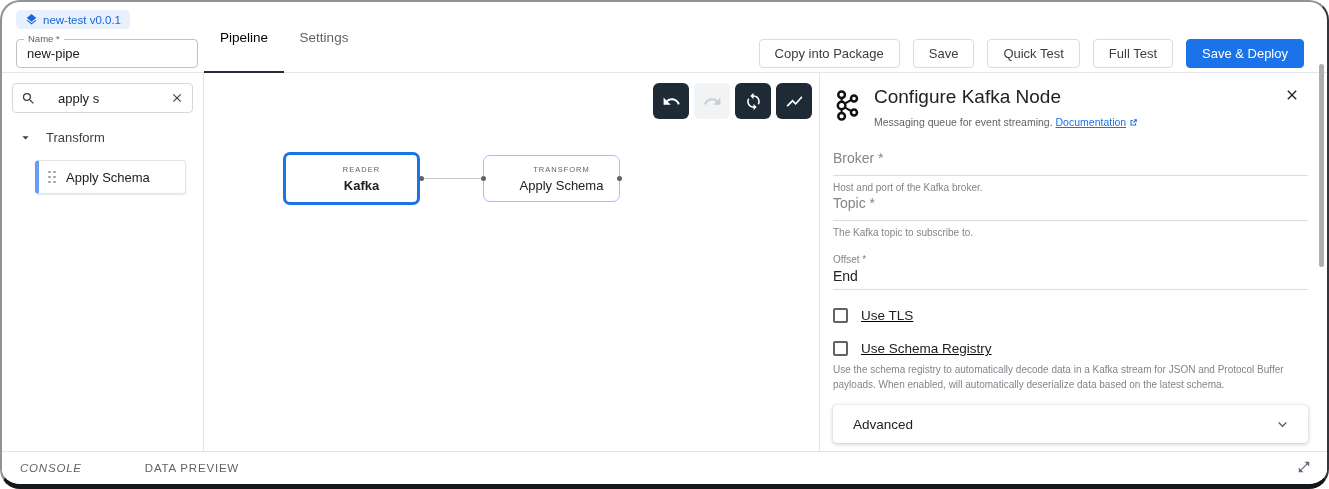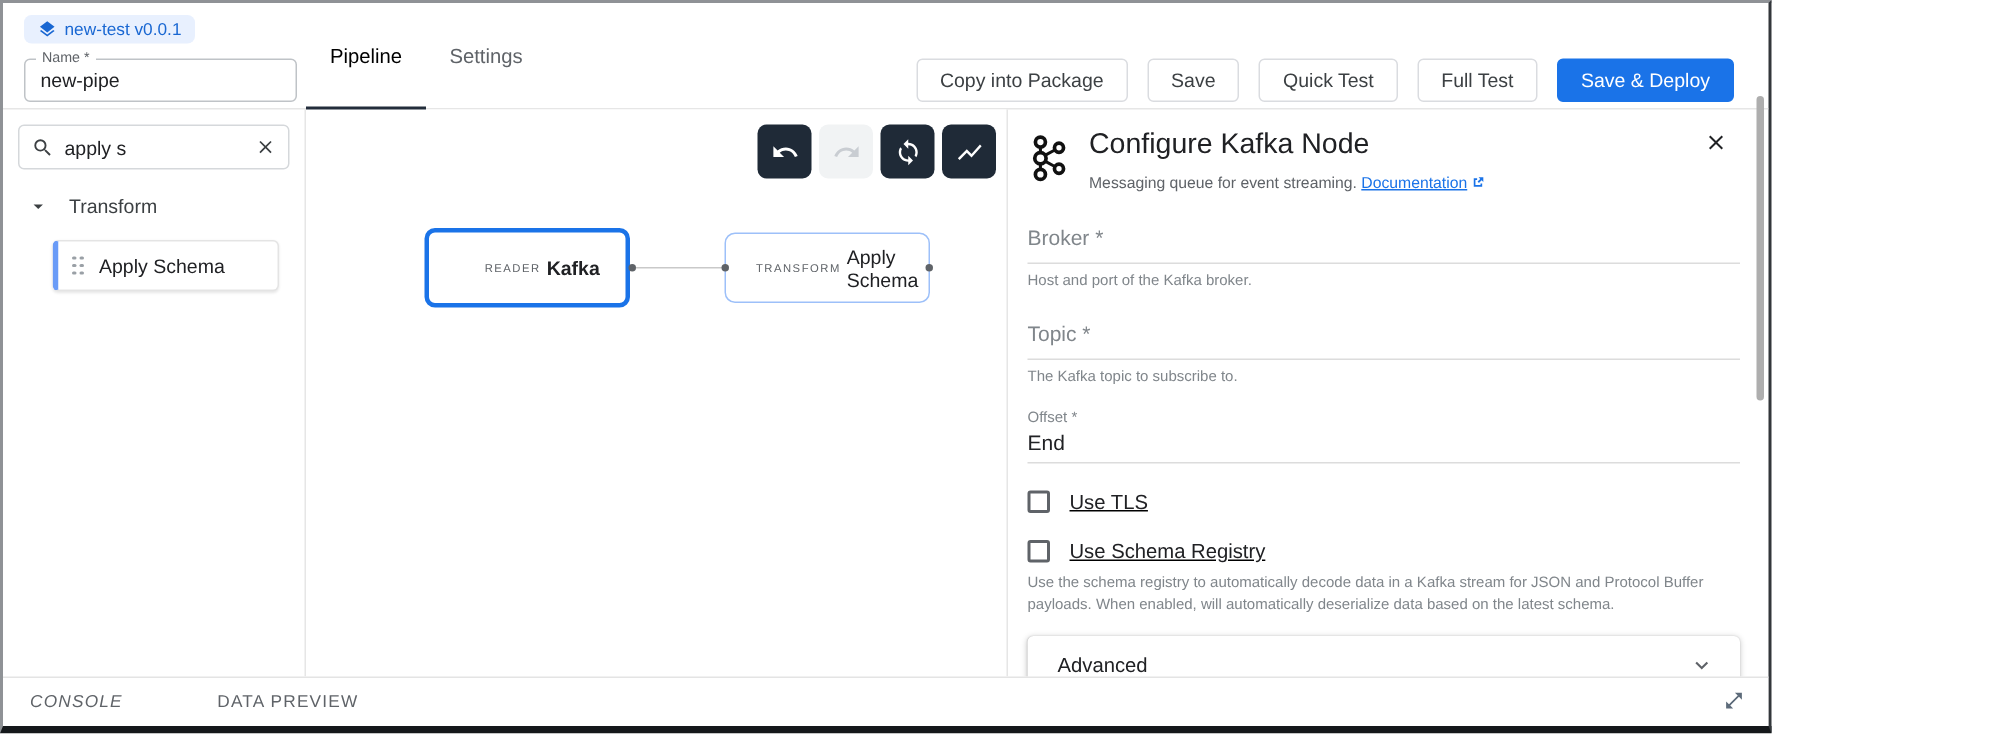--- a/index.html
+++ b/index.html
@@ -1,74 +1,74 @@
 <!DOCTYPE html>
 <html><head>
 <meta charset="utf-8">
 <style>
   * { margin:0; padding:0; box-sizing:border-box; }
   body { font-family:"Liberation Sans", sans-serif; background:#fff; }
   .window{
-    width:1181px;height:489px;position:relative;background:#fff;overflow:hidden;
+    width:1329px;height:489px;position:relative;background:#fff;overflow:hidden;
     border-top:2px solid #8f9296;border-left:2px solid #8f9296;
     border-right:2px solid #33373b;border-bottom:5px solid #15181b;
-    display:flex;flex-direction:column;
+    display:flex;flex-direction:column;border-radius:20px;
   }
   
   .header{height:71px;position:relative;border-bottom:1px solid #e6e6e6;flex:0 0 auto;}
   .badge{position:absolute;left:14px;top:8px;display:inline-flex;align-items:center;gap:5px;
     background:#e8f0fe;color:#1967d2;font-size:11.5px;font-weight:500;padding:3px 9px;border-radius:5px;}
   .name-wrap{position:absolute;left:14px;top:37px;width:182px;height:29px;border:1px solid #bfc3c7;border-radius:4px;background:#fff;}
   .name-wrap .float-label{position:absolute;top:-7px;left:7px;background:#fff;padding:0 4px;font-size:9.5px;color:#5f6368;}
   .name-wrap input{width:100%;height:100%;border:none;outline:none;padding:0 10px;font-size:13px;color:#202124;font-family:inherit;background:transparent;}
   .tabs{position:absolute;left:202px;top:0;height:71px;display:flex;}
   .tab{width:80px;height:100%;display:flex;align-items:center;justify-content:center;
     font-size:13.5px;color:#5f6368;position:relative;cursor:pointer;}
   .tab.active{color:#000000;font-weight:500;text-align:center;}
   .tab.active::after{content:"";position:absolute;left:0;right:0;bottom:-1px;height:3px;background:#232d3b;}
   .actions{position:absolute;right:23px;top:37px;display:flex;gap:13px;padding-left:33px;}
   .btn{height:29px;padding:0 15px;font-size:13px;font-weight:500;color:#3c4043;border:1px solid #dadce0;
     border-radius:4px;background:#fff;font-family:inherit;cursor:pointer;white-space:nowrap;}
   .btn.primary{background:#1a73e8;border-color:#1a73e8;color:#fff;}
   
   .main{flex:1;display:flex;min-height:0;}
   .sidebar{width:202px;flex:0 0 auto;border-right:1px solid #e6e6e6;padding:10px 10px 0 10px;}
-  .search-box{height:30px;border:1px solid #d5d8db;border-radius:4px;display:flex;align-items:center;gap:7px;padding:0 8px;}
+  .search-box{height:30px;border:1px solid #d5d8db;border-radius:4px;display:flex;align-items:center;gap:22px;padding:0 8px;}
   .search-box input{flex:1;border:none;outline:none;font-size:13px;font-weight:500;color:#202124;font-family:inherit;min-width:0;}
   .clear-btn{display:flex;align-items:center;cursor:pointer;background:none;border:none;padding:0;}
   .section-head{display:flex;align-items:center;gap:13px;margin:17px 0 0 6px;cursor:pointer;}
   .section-head .lbl{font-size:13px;color:#3c4043;}
   .palette-item{margin:15px 0 0 23px;width:151px;height:34px;background:#fff;border:1px solid #e4e4e4;
     border-left:4px solid #699bf7;border-radius:4px;display:flex;align-items:center;gap:10px;padding:0 9px;
     box-shadow:0 1px 2px rgba(0,0,0,.10);cursor:grab;}
   .palette-item .lbl{font-size:13px;color:#202124;}
   .drag-dots{display:grid;grid-template-columns:repeat(2,3px);grid-auto-rows:3px;gap:2px;}
   .drag-dots i{width:2.5px;height:2.5px;border-radius:50%;background:#9aa0a6;}
   
   .canvas{flex:1;position:relative;background:#fff;min-width:0;}
   .canvas-toolbar{position:absolute;top:10px;right:7px;display:flex;gap:5px;}
   .tool-btn{width:36px;height:36px;border-radius:6px;background:#1f2a37;display:flex;align-items:center;justify-content:center;border:none;cursor:pointer;}
   .tool-btn.disabled{background:#f1f3f4;cursor:default;}
-  .node{position:absolute;background:#fff;display:flex;flex-direction:row;align-items:center;justify-content:center;gap:4px;border-radius:7px;cursor:pointer;padding-left:20px;}
+  .node{position:absolute;background:#fff;display:flex;flex-direction:column;align-items:center;justify-content:center;gap:4px;border-radius:7px;cursor:pointer;padding-left:20px;}
   .node .ntype{font-size:7.5px;letter-spacing:1px;color:#5f6368;font-weight:500;}
   .node .nname{font-size:13px;color:#202124;}
   .node.selected{border:3px solid #1a73e8;}
   .node.selected .nname{font-weight:700;}
   .node.plain{border:1.5px solid #9dc0f9;}
   .edge{position:absolute;height:1px;background:#c9c9c9;}
   .port{position:absolute;width:5px;height:5px;border-radius:50%;background:#5f6368;}
   
   .config{width:508px;flex:0 0 auto;border-left:1px solid #e6e6e6;position:relative;padding:13px 19px 0 13px;}
   .panel-head{display:flex;gap:13px;align-items:flex-start;}
   .panel-title{font-size:19px;color:#202124;font-weight:500;}
   .panel-sub{font-size:10.5px;color:#5f6368;margin-top:8px;}
   .doc-link{color:#1a73e8;text-decoration:underline;font-weight:500;cursor:pointer;}
   .close-x{position:absolute;right:27px;top:14px;background:none;border:none;cursor:pointer;display:flex;}
   .form{margin-top:21px;}
-  .field{margin-top:19px;}
+  .field{}
   .field:first-child{margin-top:0;}
   .f-label{font-size:14px;color:#80868b;}
   .f-label-sm{font-size:10px;color:#80868b;}
   .f-value{font-size:14px;color:#202124;margin-top:3px;}
   .f-line{border-bottom:1px solid #dcdcdc;margin-top:9px;}
   .f-line.tight{margin-top:5px;}
   .f-helper{font-size:10px;color:#80868b;margin-top:5px;line-height:1.4;}
   .check-row{display:flex;align-items:center;gap:13px;margin-top:18px;cursor:pointer;text-decoration:underline;}
   .checkbox{width:15px;height:15px;border:2px solid #5f6368;border-radius:2px;background:#fff;flex:0 0 auto;}
   .check-label{font-size:13.5px;color:#202124;}

